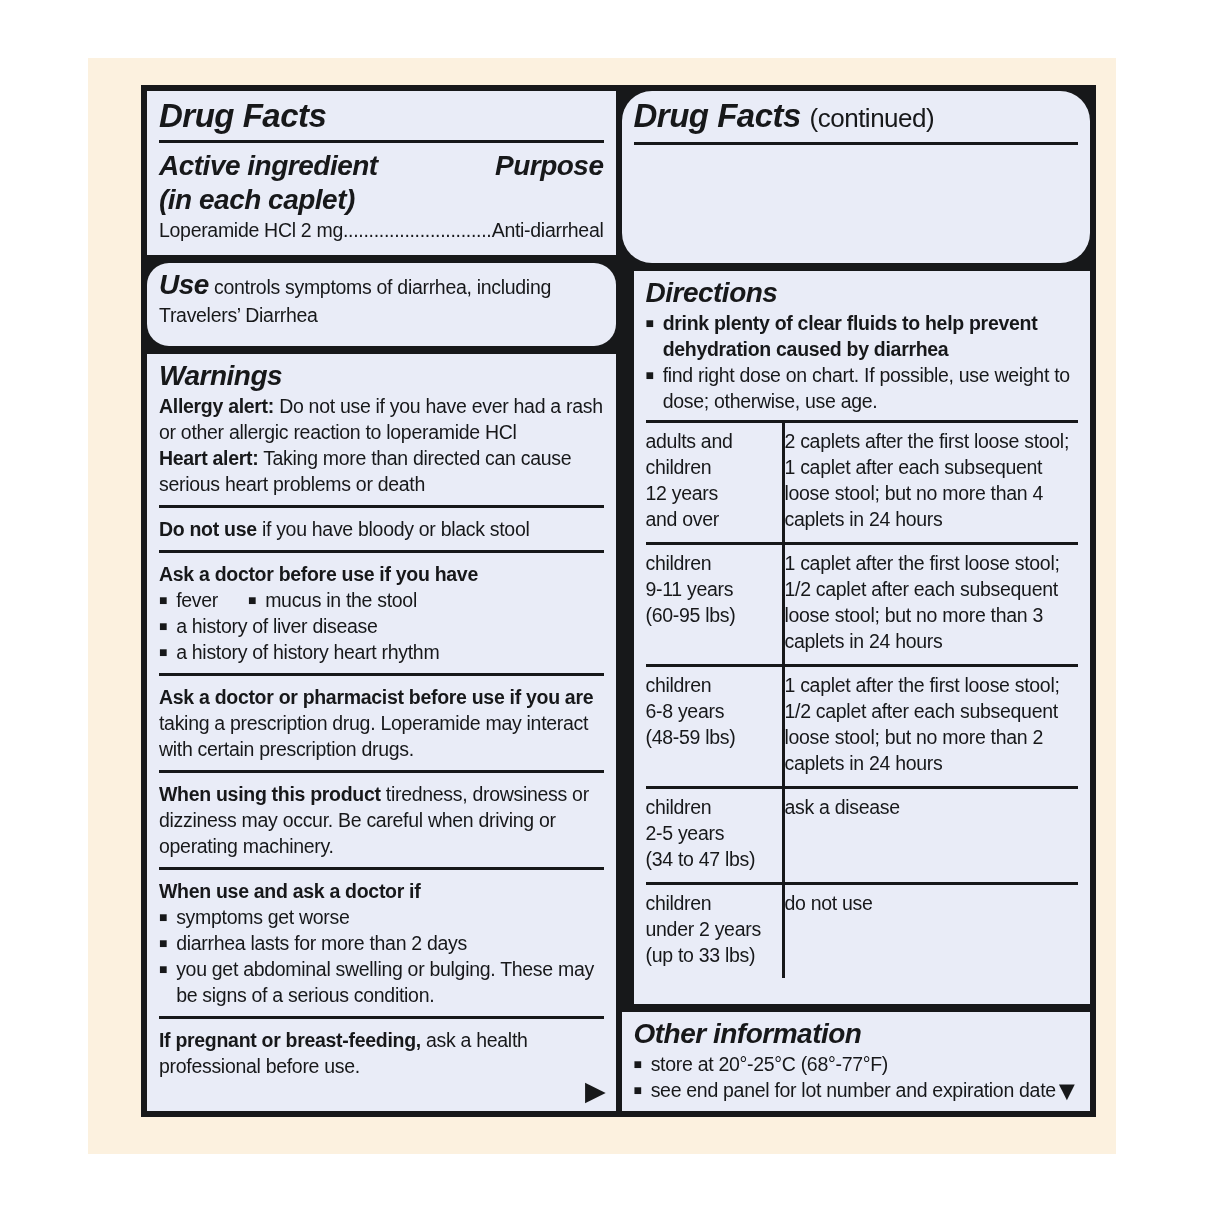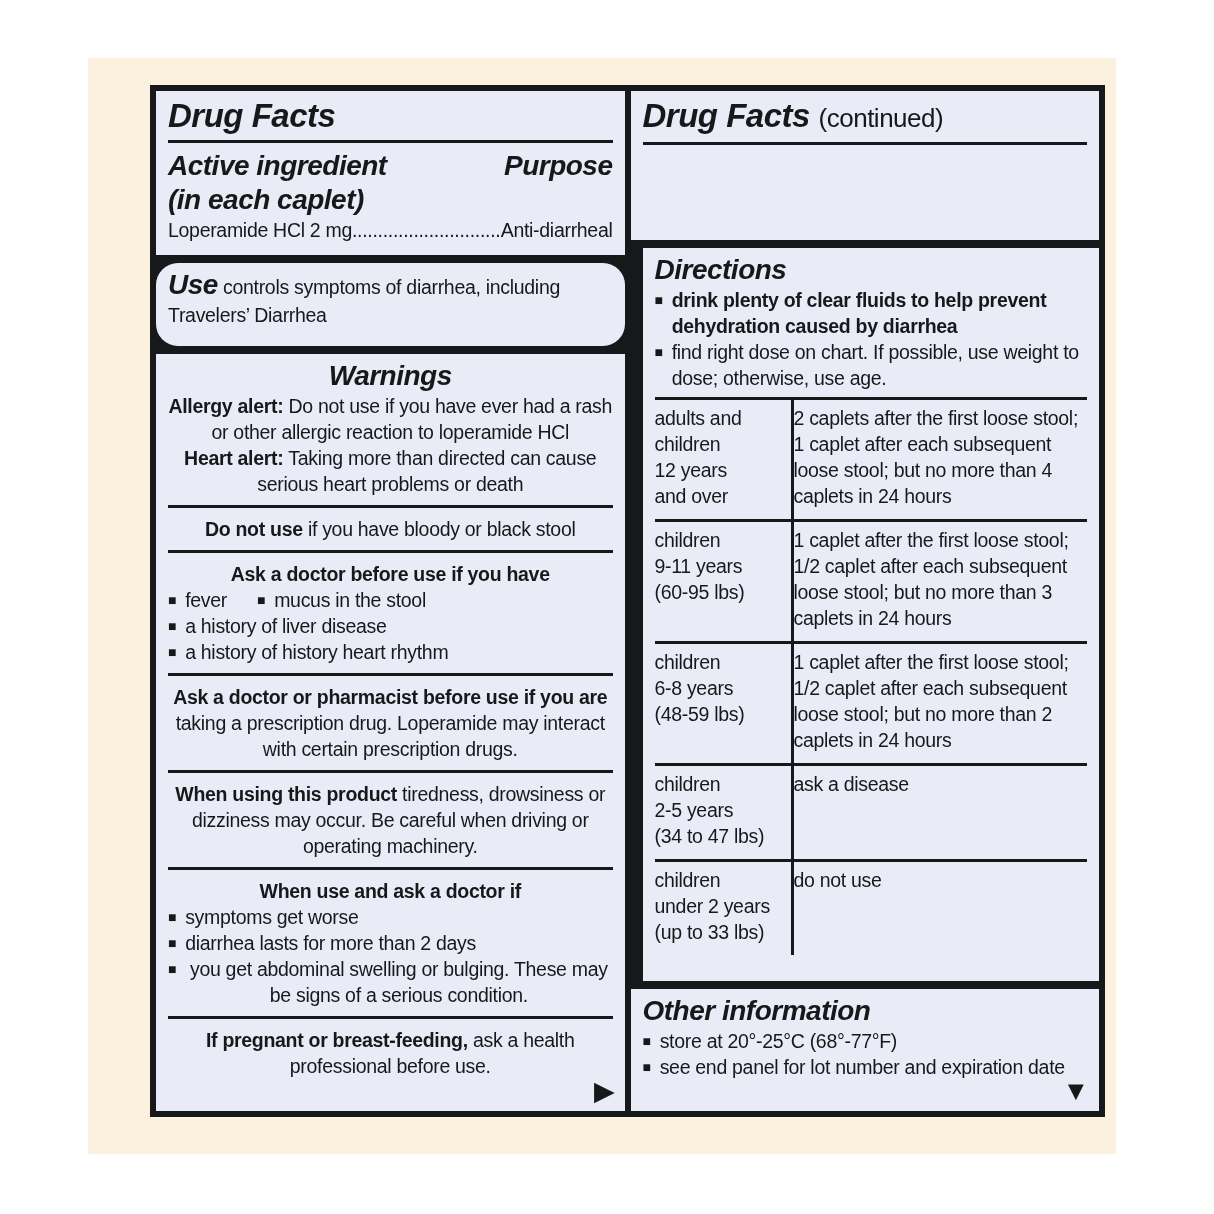--- a/index.html
+++ b/index.html
@@ -2,33 +2,33 @@
 <html><head>
 <meta charset="utf-8">
 <style>
   html,body { margin:0; padding:0; }
   .page {
     width:1214px; height:1214px; position:relative; background:#ffffff;
     font-family:"Liberation Sans", sans-serif; color:#17181a; overflow:hidden;
   }
   .cream { position:absolute; left:88px; top:58px; width:1028px; height:1096px; background:#fcf1df; }
   .label {
-    position:absolute; left:150px; top:85px; width:955px; height:1032px;
+    position:absolute; left:141px; top:85px; width:955px; height:1032px;
     background:#17181a; display:flex; gap:6px; padding:6px; box-sizing:border-box;
   }
   .col { flex:1; display:flex; flex-direction:column; gap:8px; min-width:0; }
   .box {
     background:#e9ecf7; padding:5px 12px 8px; box-sizing:border-box;
     overflow:hidden; position:relative;
     font-size:19.5px; line-height:26px; letter-spacing:-0.3px;
   }
   .boxA { height:164px; }
   .boxB { height:83px;border-radius:22px; }
-  .boxC { flex:1;text-align:center; }
-  .boxD { height:149px; }
+  .boxC { flex:1; }
+  .boxD { height:172px;border-radius:30px; }
   .boxE { height:733px;margin-left:12px; }
   .boxF { flex:1; }
   p { margin:0; }
   .title { font-style:italic; font-weight:bold; font-size:33px; line-height:40px; letter-spacing:-0.5px; }
   .cont { font-style:normal; font-weight:normal; font-size:26px; }
   .sect { font-style:italic; font-weight:bold; font-size:28px; line-height:34px; letter-spacing:-0.5px; }
   .rule { height:3px; background:#17181a; margin:4px 0 6px; }
   .hr   { height:3px; background:#17181a; margin:8px 0; }
   .hrow { display:flex; justify-content:space-between; align-items:baseline; }
   .leader-row { display:flex; align-items:baseline; white-space:nowrap; }

